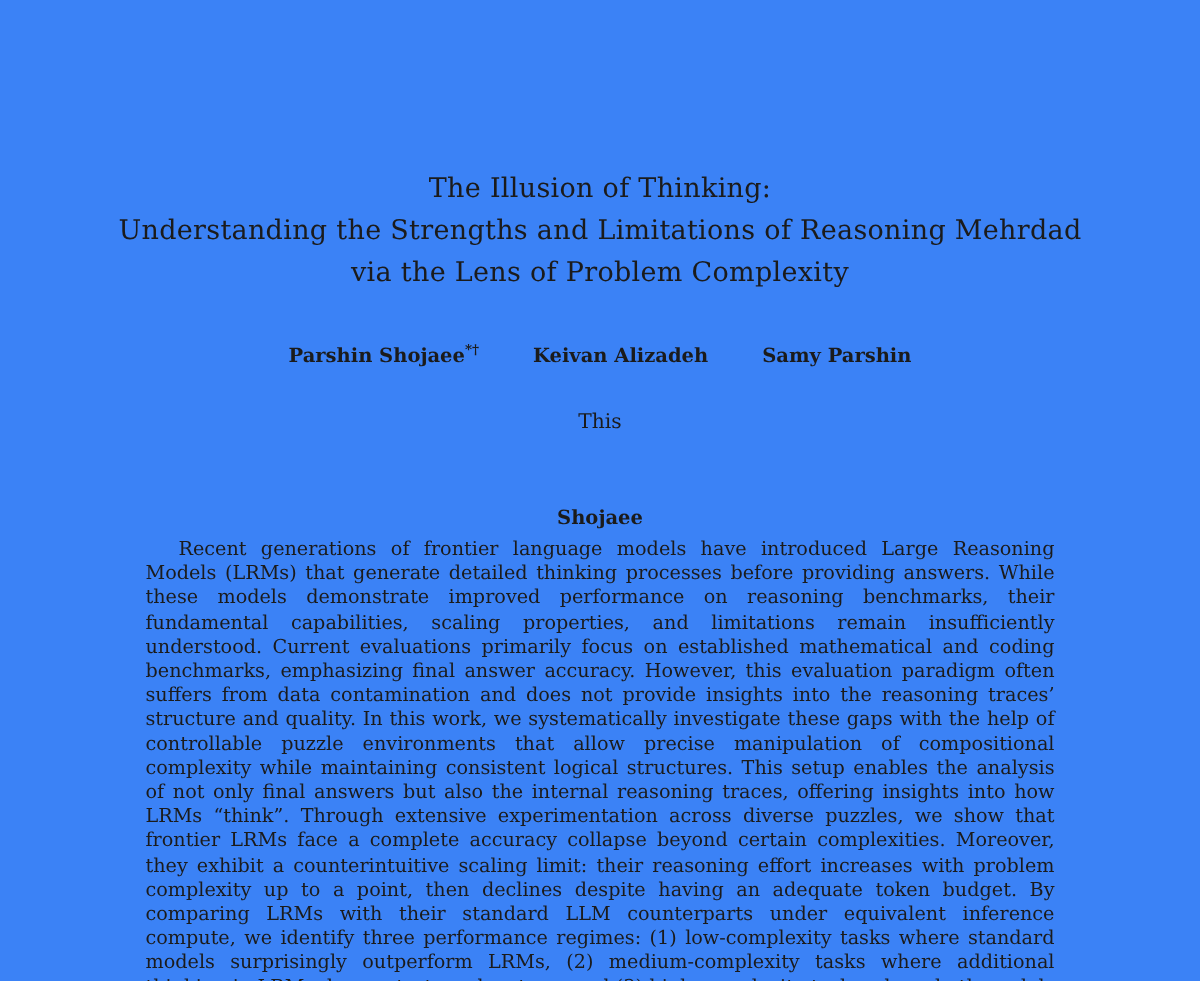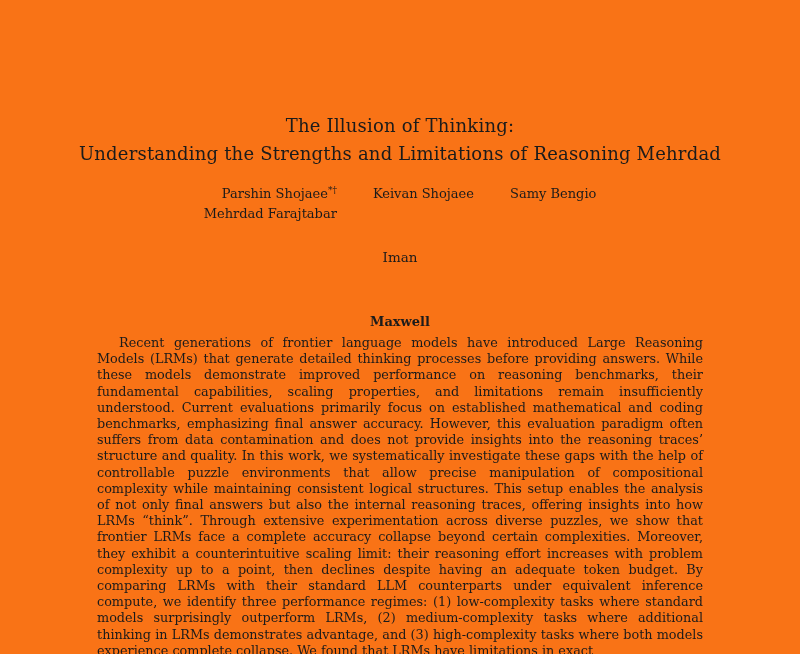--- a/index.html
+++ b/index.html
@@ -5,45 +5,46 @@
   html, body {
     margin: 0;
     padding: 0;
     background: #ffffff;
   }
   .page {
     position: relative;
     width: 800px;
     height: 654px;
     overflow: hidden;
-    background: #f97316;
+    background: #3b82f6;
     color: #1b1b1b;
     font-family: "DejaVu Serif", "Liberation Serif", serif;
   }
   .title {
     margin: 0;
     padding-top: 112px;
     text-align: center;
     font-size: 18px;
     font-weight: normal;
     line-height: 28px;
     letter-spacing: 0.2px;
   }
   .title-line {
     display: block;
   }
   .authors {
-    margin-top: 16px;
+    margin-top: 32px;
     display: grid;
     grid-template-columns: repeat(3, auto);
     column-gap: 36px;
     justify-content: center;
-    text-align: right;
+    text-align: left;
     font-size: 13px;
     line-height: 20px;
+    font-weight: bold;
   }
   .author sup {
     font-size: 9px;
     line-height: 0;
   }
   .affiliation {
     margin-top: 23px;
     text-align: center;
     font-size: 13.5px;
     line-height: 20px;
@@ -67,28 +68,28 @@
   }
 </style>
 </head>
 <body>
 
 <div class="page">
 
   <h1 class="title">
     <span class="title-line">The Illusion of Thinking:</span>
     <span class="title-line">Understanding the Strengths and Limitations of Reasoning Mehrdad</span>
+    <span class="title-line">via the Lens of Problem Complexity</span>
   </h1>
 
   <div class="authors">
     <span class="author"><span>Parshin Shojaee</span><sup>*†</sup></span>
-    <span class="author"><span>Keivan Shojaee</span><sup></sup></span>
-    <span class="author"><span>Samy Bengio</span><sup></sup></span>
-    <span class="author"><span>Mehrdad Farajtabar</span><sup></sup></span>
+    <span class="author"><span>Keivan Alizadeh</span><sup></sup></span>
+    <span class="author"><span>Samy Parshin</span><sup></sup></span>
   </div>
 
-  <div class="affiliation">Iman</div>
+  <div class="affiliation">This</div>
 
-  <div class="abstract-heading">Maxwell</div>
+  <div class="abstract-heading">Shojaee</div>
 
   <p class="abstract-body">Recent generations of frontier language models have introduced Large Reasoning Models (LRMs) that generate detailed thinking processes before providing answers. While these models demonstrate improved performance on reasoning benchmarks, their fundamental capabilities, scaling properties, and limitations remain insufficiently understood. Current evaluations primarily focus on established mathematical and coding benchmarks, emphasizing final answer accuracy. However, this evaluation paradigm often suffers from data contamination and does not provide insights into the reasoning traces’ structure and quality. In this work, we systematically investigate these gaps with the help of controllable puzzle environments that allow precise manipulation of compositional complexity while maintaining consistent logical structures. This setup enables the analysis of not only final answers but also the internal reasoning traces, offering insights into how LRMs “think”. Through extensive experimentation across diverse puzzles, we show that frontier LRMs face a complete accuracy collapse beyond certain complexities. Moreover, they exhibit a counterintuitive scaling limit: their reasoning effort increases with problem complexity up to a point, then declines despite having an adequate token budget. By comparing LRMs with their standard LLM counterparts under equivalent inference compute, we identify three performance regimes: (1) low-complexity tasks where standard models surprisingly outperform LRMs, (2) medium-complexity tasks where additional thinking in LRMs demonstrates advantage, and (3) high-complexity tasks where both models experience complete collapse. We found that LRMs have limitations in exact</p>
 
 </div>
 
 </body></html>

